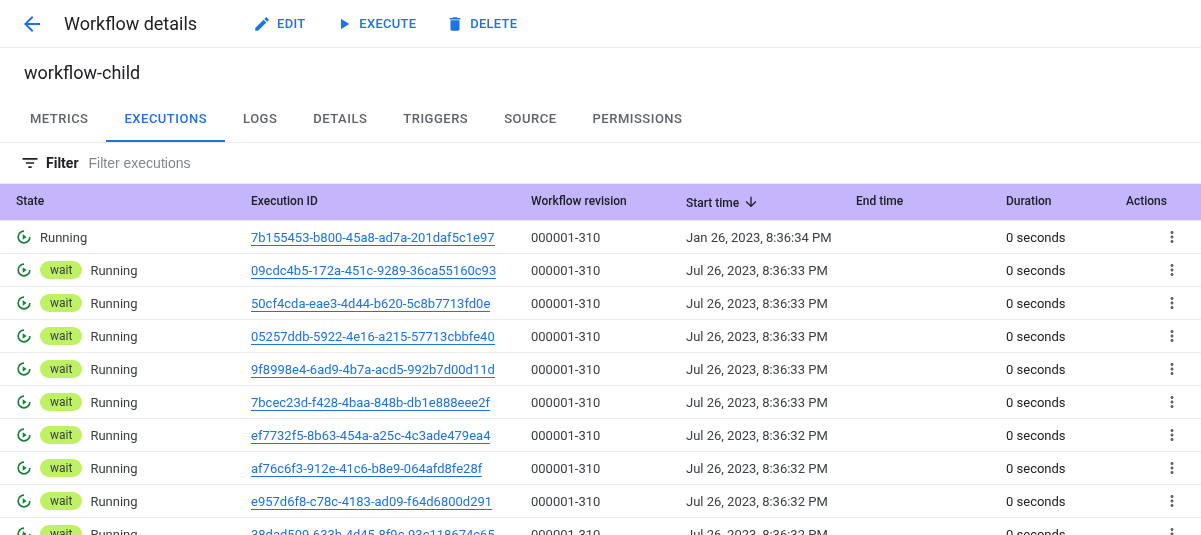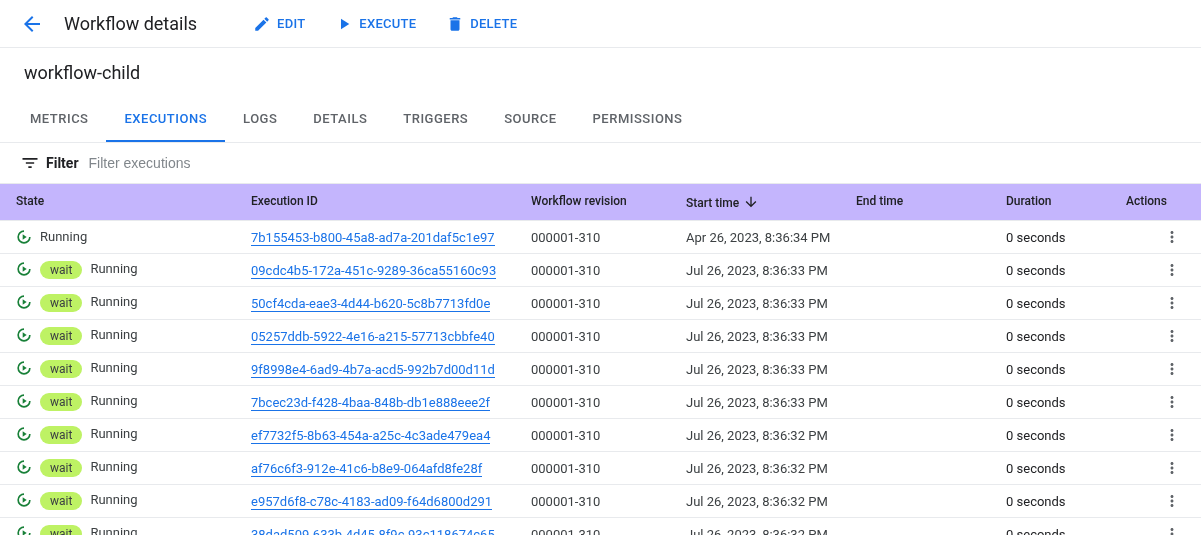--- a/index.html
+++ b/index.html
@@ -124,21 +124,21 @@
     }
     .table-row {
       display: flex;
       align-items: center;
       padding: 7px 16px;
       border-bottom: 1px solid #e8eaed;
       font-size: 13px;
     }
     .state-cell {
       display: flex;
-      align-items: flex-start;
+      align-items: center;
       gap: 8px;
     }
     .running-icon {
       width: 16px;
       height: 16px;
       flex-shrink: 0;
     }
     .wait-badge {
       background: #bef264;
       border-radius: 10px;
@@ -245,21 +245,21 @@
           <path fill="#188038" d="M12 2a10 10 0 1 0 10 10h-2.5A7.5 7.5 0 1 1 12 4.5V2z"></path>
           <path fill="#188038" d="M10 8l6 4-6 4z"></path>
         </svg>
 
       <span class="state-text">Running</span>
     </div>
     <div class="col-execution">
       <a class="exec-link">7b155453-b800-45a8-ad7a-201daf5c1e97</a>
     </div>
     <div class="col-revision">000001-310</div>
-    <div class="col-start">Apr 26, 2023, 8:36:34 PM</div>
+    <div class="col-start">Jan 26, 2023, 8:36:34 PM</div>
     <div class="col-end"></div>
     <div class="col-duration">0 seconds</div>
     <div class="col-actions more-actions">
         <svg width="18" height="18" viewBox="0 0 24 24" fill="#5f6368">
           <path d="M12 8c1.1 0 2-.9 2-2s-.9-2-2-2-2 .9-2 2 .9 2 2 2zm0 2c-1.1 0-2 .9-2 2s.9 2 2 2 2-.9 2-2-.9-2-2-2zm0 6c-1.1 0-2 .9-2 2s.9 2 2 2 2-.9 2-2-.9-2-2-2z"></path>
         </svg>
       </div>
   </div>
     <div class="table-row">
     <div class="col-state state-cell">

